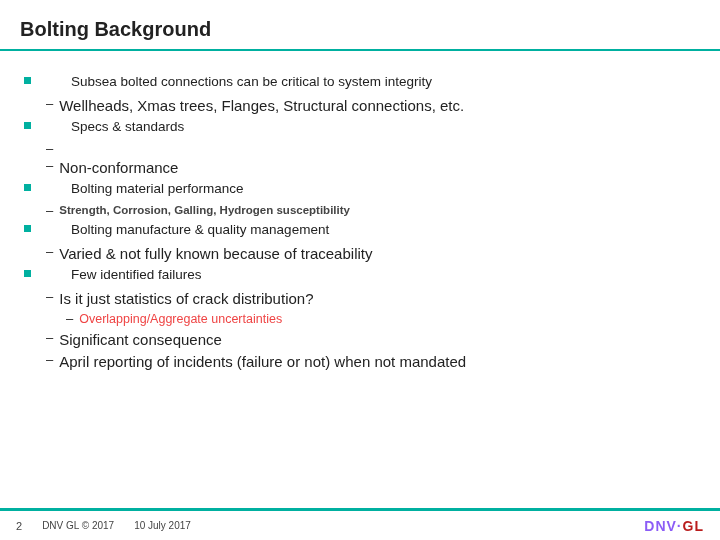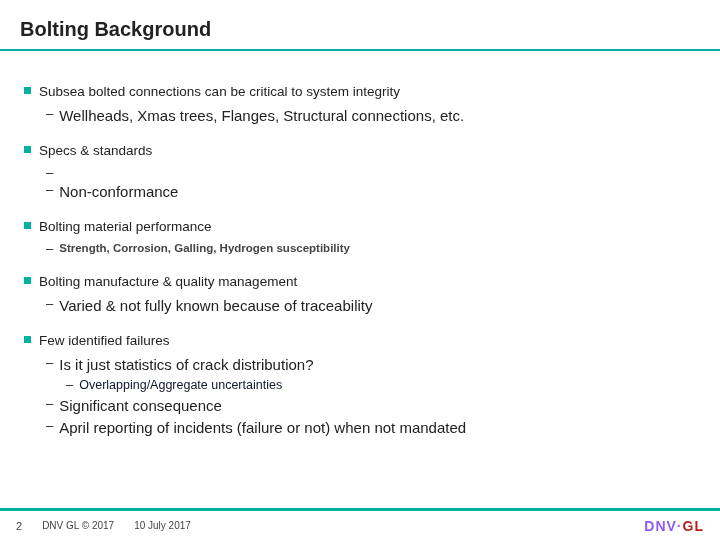--- a/index.html
+++ b/index.html
@@ -19,21 +19,21 @@
       width: 720px;
       height: 540px;
       position: relative;
       padding: 0;
     }
 
     
     .title-bar {
       padding: 18px 24px 8px 20px;
       border-bottom: 2px solid #00b0a0;
-      margin-bottom: 10px;
+      margin-bottom: 16px;
     }
 
     .title-bar h1 {
       font-size: 20px;
       font-weight: bold;
       color: #222;
     }
 
     
     .content {
@@ -82,33 +82,34 @@
 
     .sub-sub-item {
       display: flex;
       align-items: flex-start;
       margin-left: 42px;
       margin-bottom: 2px;
     }
 
     .sub-sub-text {
       font-size: 12.5px;
-      color: #0f172a;
+      color: #ef4444;
       line-height: 1.35;
     }
 
     
     .sub-small {
       font-size: 11.5px;
       color: #444;
       font-weight: bold;
     }
 
     .section-gap {
-      margin-top: 16px;
+      margin-top: 0;
+      gap: 32px;
     }
 
     
     .footer {
       position: absolute;
       bottom: 0;
       left: 0;
       right: 0;
       height: 32px;
       display: flex;

